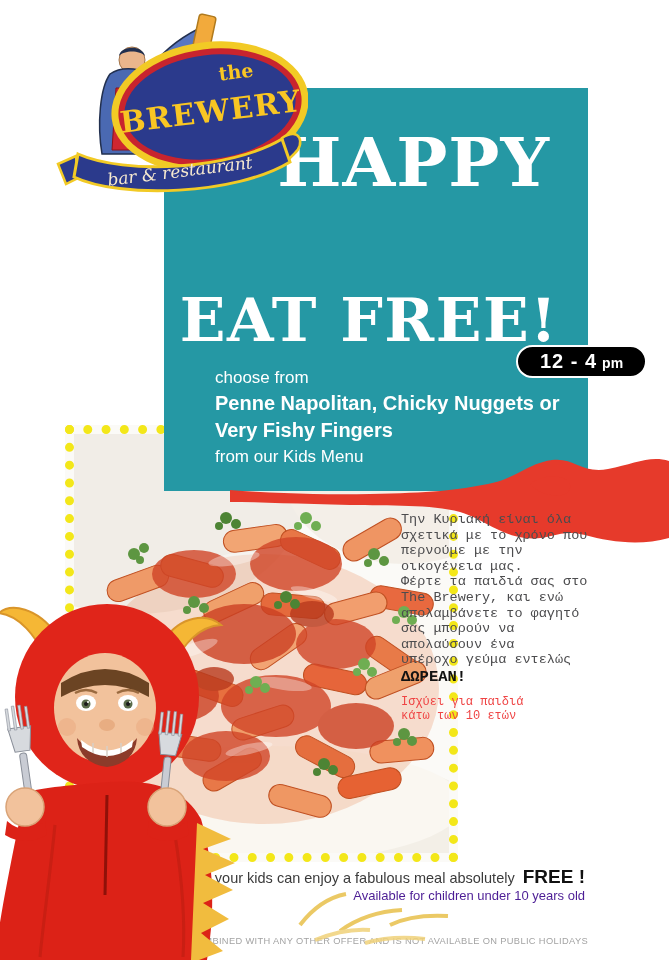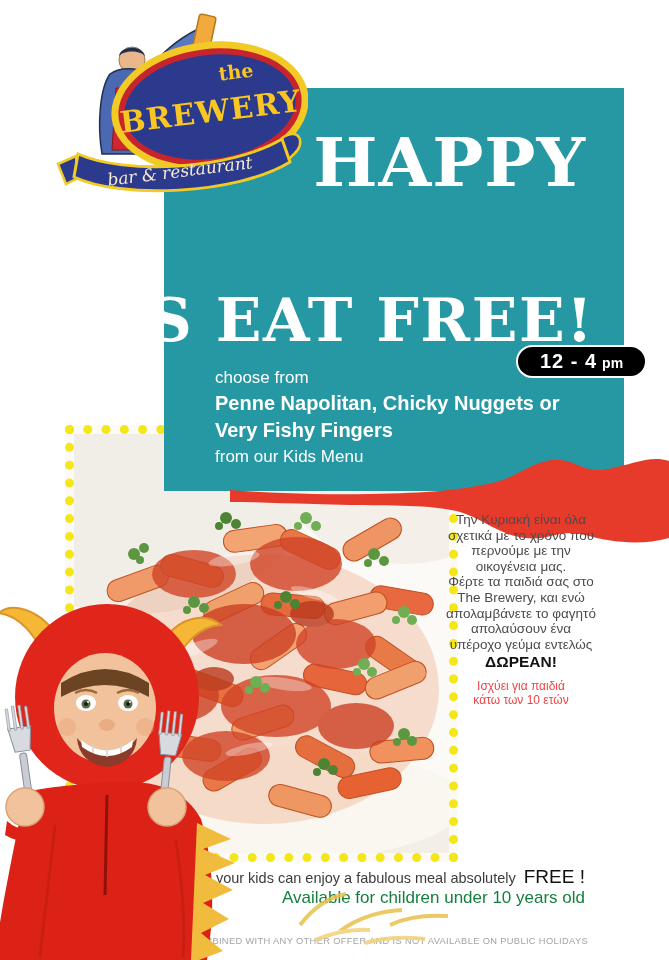--- a/index.html
+++ b/index.html
@@ -1,19 +1,19 @@
 <!DOCTYPE html>
 <html><head>
 <meta charset="utf-8">
 <style>
   html,body{margin:0;padding:0;background:#ffffff;}
   .poster{position:relative;width:669px;height:960px;background:#ffffff;overflow:hidden;
           font-family:"Liberation Sans",sans-serif;}
   
-  .teal-block{position:absolute;left:164px;top:88px;width:460px;height:403px;
+  .teal-block{position:absolute;left:164px;top:88px;width:424px;height:403px;
               background:#2598A4;z-index:2;}
   .hero-line{position:absolute;color:#ffffff;font-family:"DejaVu Serif",serif;
              font-weight:bold;line-height:1;white-space:nowrap;}
   .hero-line1{top:40px;right:38px;font-size:68px;letter-spacing:1px;}
   .hero-line2{top:106px;right:36px;font-size:90px;letter-spacing:-1px;}
   .hero-line3{top:202px;right:30px;font-size:60px;letter-spacing:1.5px;}
   .choose{position:absolute;left:24px;top:278px;color:#ffffff;margin-left:27px;}
   .choose .intro{font-size:17px;line-height:24px;font-weight:normal;}
   .choose .item{font-size:20px;line-height:27px;font-weight:bold;}
   .choose .outro{font-size:17px;line-height:25px;font-weight:normal;}
@@ -27,29 +27,29 @@
   .photo{position:absolute;left:65px;top:425px;width:393px;height:437px;z-index:1;
          box-sizing:border-box;border:9px dotted #F3E719;background:#fbfaf7;}
   .photo svg{display:block;}
   
   .swoosh{position:absolute;left:230px;top:450px;width:439px;height:110px;z-index:3;}
   
   .logo{position:absolute;left:50px;top:12px;width:258px;height:198px;z-index:5;}
   
   .kid{position:absolute;left:-5px;top:595px;width:475px;height:365px;z-index:6;}
   
-  .greek{position:absolute;right:28px;top:512px;width:240px;text-align:center;z-index:4;
-         color:#4C4C4E;font-size:13.5px;line-height:15.6px;}
+  .greek{position:absolute;right:28px;top:512px;width:240px;text-align:left;z-index:4;
+         color:#4C4C4E;font-size:13.5px;line-height:15.6px;font-family:Liberation Mono, monospace;}
   .greek .hl{font-size:15.5px;font-weight:bold;color:#121212;margin-top:2px;}
   .greek .note{margin-top:9px;font-size:12px;line-height:14.5px;color:#ef4444;}
   
   .offer-line{position:absolute;right:84px;top:866px;z-index:4;color:#3B3B3B;
               font-size:14.5px;white-space:nowrap;}
-  .offer-line .free{font-size:19px;font-weight:normal;color:#111111;margin-left:4px;}
-  .availability{position:absolute;right:84px;top:888px;z-index:4;color:#15803d;font-size:17px;margin-left:24px;}
+  .offer-line .free{font-size:19px;font-weight:bold;color:#111111;margin-left:4px;}
+  .availability{position:absolute;right:84px;top:888px;z-index:4;color:#4c1d95;font-size:13px;margin-left:24px;}
   .disclaimer{position:absolute;right:81px;top:936px;z-index:4;color:#A3A3A3;
               font-size:9.3px;letter-spacing:0.35px;white-space:nowrap;}
   .serif-logo{font-family:"DejaVu Serif",serif;font-weight:bold;}
 </style>
 </head>
 <body>
 
 <div class="poster">
 
   <div class="photo">
@@ -231,20 +231,21 @@
   </svg>
 
   <div class="greek">
     <div>Την Κυριακή είναι όλα</div>
     <div>σχετικά με το χρόνο που</div>
     <div>περνούμε με την</div>
     <div>οικογένεια μας.</div>
     <div>Φέρτε τα παιδιά σας στο</div>
     <div>The Brewery, και ενώ</div>
     <div>απολαμβάνετε το φαγητό</div>
+    <div>σας μπορούν να</div>
     <div>απολαύσουν ένα</div>
     <div>υπέροχο γεύμα εντελώς</div>
     <div class="hl">ΔΩΡΕΑΝ!</div>
     <div class="note">
       <div>Ισχύει για παιδιά</div>
       <div>κάτω των 10 ετών</div>
     </div>
   </div>
 
   <svg class="kid" viewBox="0 0 475 365">

